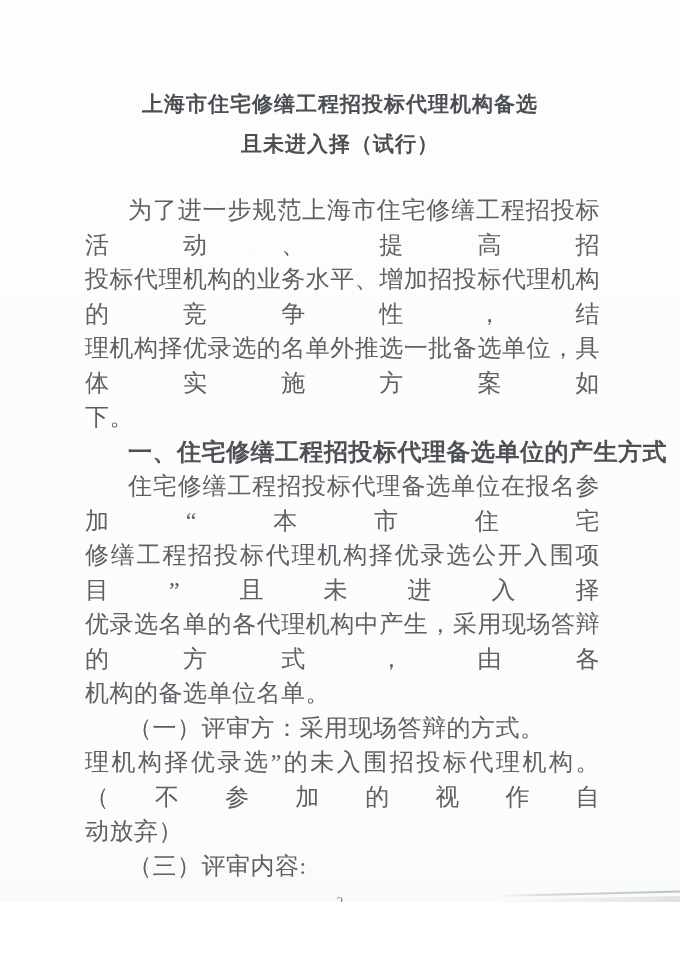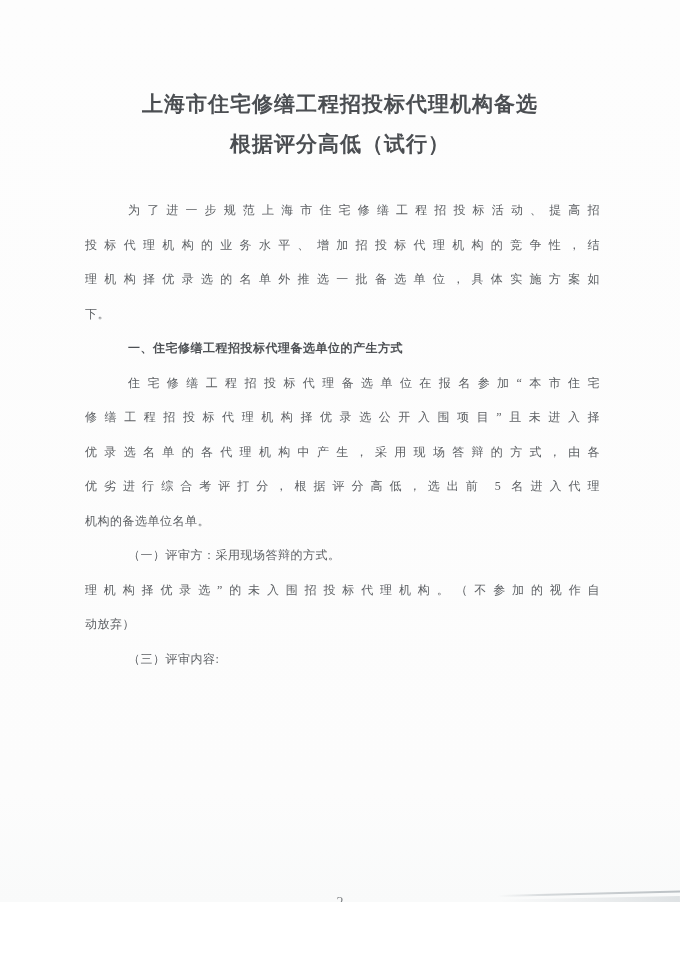--- a/index.html
+++ b/index.html
@@ -27,21 +27,21 @@
     line-height: 40px;
     letter-spacing: 1px;
     font-family: "Liberation Sans", "DejaVu Sans", sans-serif;
   }
   .body-block {
     position: absolute;
     top: 193px;
     left: 85px;
     right: 80px;
     color: #5d6064;
-    font-size: 12px;
+    font-size: 24px;
     line-height: 34.5px;
     letter-spacing: 0.5px;
   }
   .line {
     white-space: nowrap;
   }
   .line.justify {
     white-space: normal;
     text-align: justify;
     text-align-last: justify;
@@ -92,33 +92,32 @@
     transform-origin: right bottom;
   }
 </style>
 </head>
 <body>
 
 <div class="page">
 
   <div class="title-block">
     <div class="title-line">上海市住宅修缮工程招投标代理机构备选</div>
-    <div class="title-line">根据评分高低（试行）</div>
+    <div class="title-line">且未进入择（试行）</div>
   </div>
 
   <div class="body-block">
     <div class="line indent justify">为了进一步规范上海市住宅修缮工程招投标活动、提高招</div>
     <div class="line justify">投标代理机构的业务水平、增加招投标代理机构的竞争性，结</div>
     <div class="line justify">理机构择优录选的名单外推选一批备选单位，具体实施方案如</div>
     <div class="line">下。</div>
     <div class="line heading indent">一、住宅修缮工程招投标代理备选单位的产生方式</div>
     <div class="line indent justify">住宅修缮工程招投标代理备选单位在报名参加“本市住宅</div>
     <div class="line justify">修缮工程招投标代理机构择优录选公开入围项目”且未进入择</div>
     <div class="line justify">优录选名单的各代理机构中产生，采用现场答辩的方式，由各</div>
-    <div class="line justify">优劣进行综合考评打分，根据评分高低，选出前 5 名进入代理</div>
     <div class="line">机构的备选单位名单。</div>
     <div class="line indent">（一）评审方：采用现场答辩的方式。</div>
     <div class="line justify">理机构择优录选”的未入围招投标代理机构。（不参加的视作自</div>
     <div class="line">动放弃）</div>
     <div class="line indent">（三）评审内容:</div>
   </div>
 
   <div class="page-number">2</div>
 
   <div class="scan-edge-line"></div>

